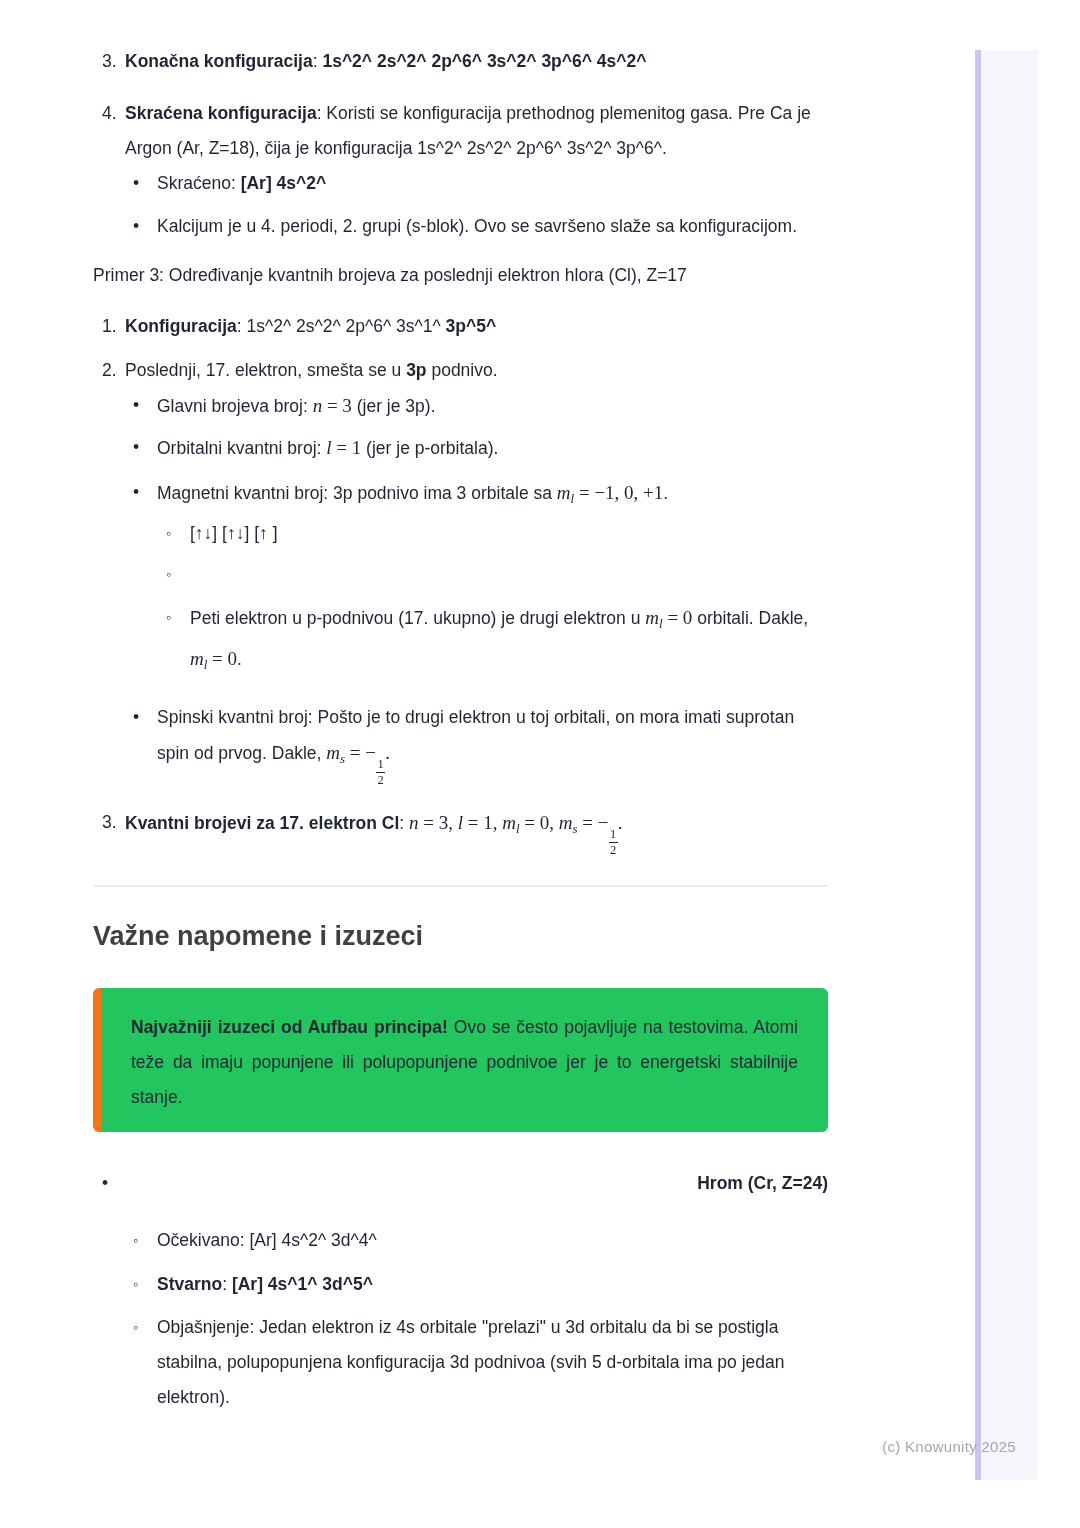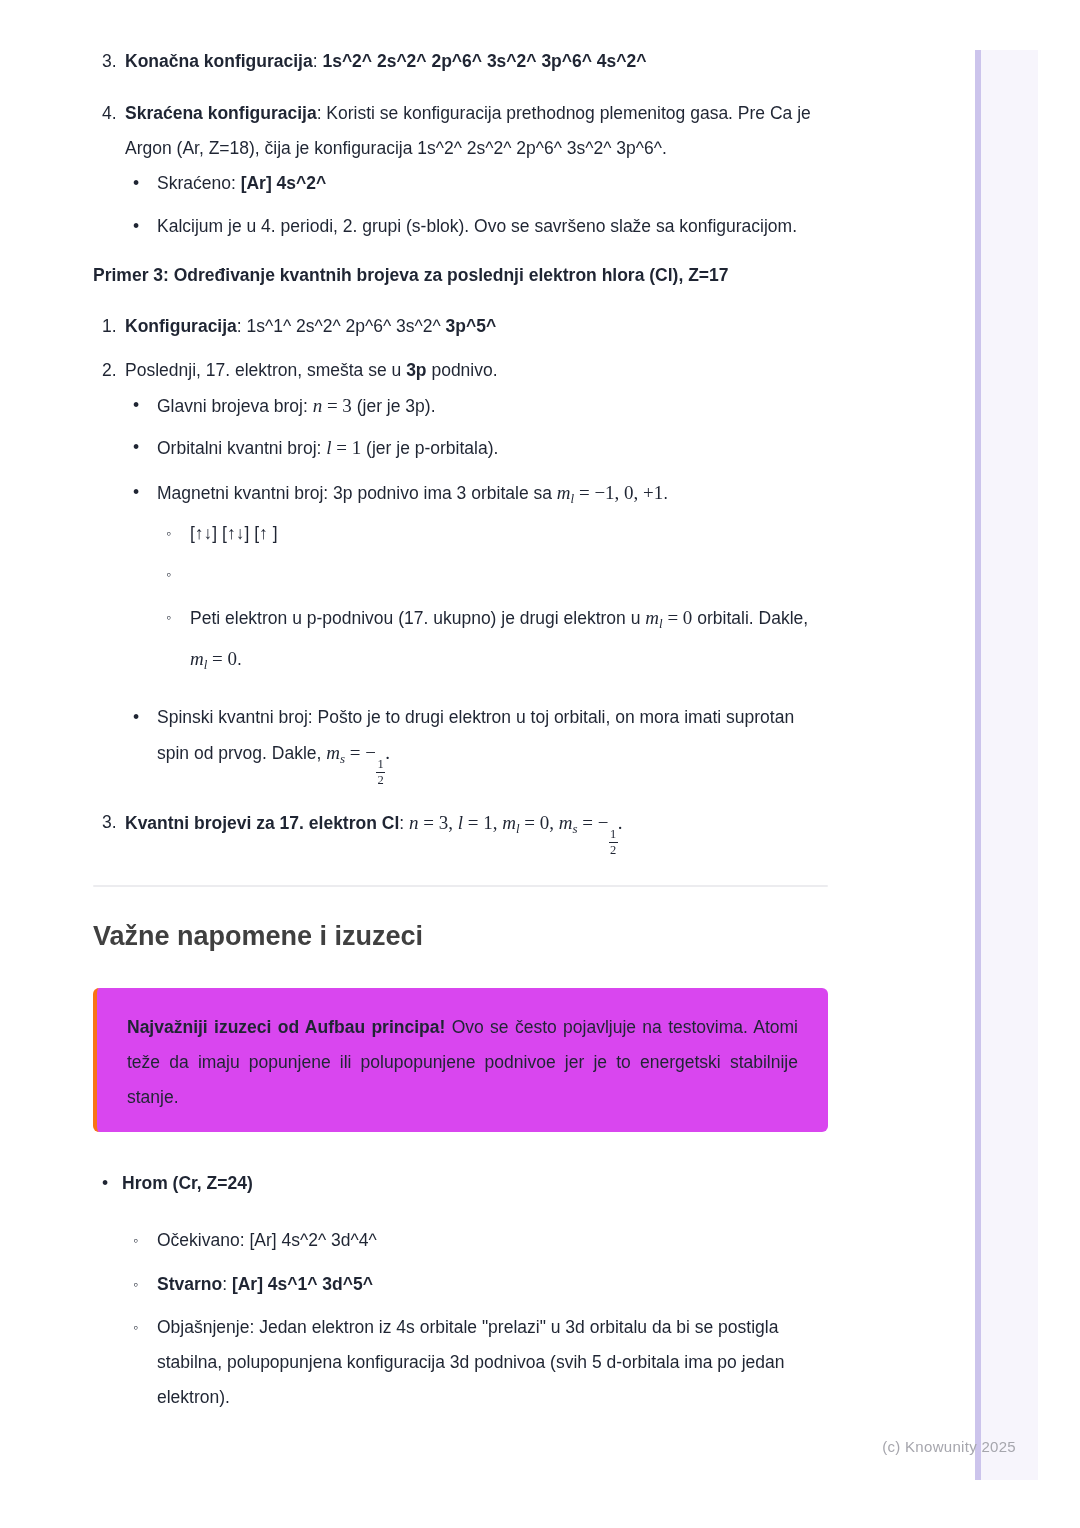--- a/index.html
+++ b/index.html
@@ -13,46 +13,46 @@
     background:#f7f5fc;border-left:6px solid #ccc4ec;z-index:1;
   }
   .watermark{
     position:absolute;top:1438px;right:64px;z-index:3;
     color:#a6a6ad;font-size:15px;letter-spacing:0.3px;
   }
   .content{
     position:absolute;left:93px;top:44px;width:735px;z-index:2;
     font-size:17.5px;line-height:35px;
   }
-  .b{font-weight:700;}
+  .b{font-weight:700;text-align:right;}
   
   .li{display:flex;align-items:flex-start;}
   .lv1{padding-left:9px;}
   .lv2{padding-left:40px;}
   .lv3{padding-left:73px;}
   .mk{flex:0 0 auto;}
   .mk-num{width:23px;}
   .mk-bul{width:24px;}
   .mk-bul-wide{width:20px;}
   .mk-circ{width:24px;font-size:14px;}
   .bd{flex:1 1 auto;min-width:0;}
   
   .mvar{font-family:"Liberation Serif", serif;font-style:italic;font-size:19px;}
   .meq{font-family:"Liberation Serif", serif;font-size:19px;}
   .msub{font-family:"Liberation Serif", serif;font-style:italic;font-size:13px;vertical-align:-4px;letter-spacing:0;}
   .frac{display:inline-flex;flex-direction:column;align-items:center;vertical-align:-9px;
         font-family:"Liberation Serif", serif;font-size:12.5px;line-height:1.2;}
   .frac .fn{border-bottom:1.3px solid #1f2533;padding:0 1.5px;}
   .frac .fd{padding:0 1.5px;}
   
-  .primer-heading{font-weight:700;text-align:justify;line-height:38px;margin:12px 0 15px 0;}
+  .primer-heading{font-weight:400;text-align:justify;line-height:38px;margin:12px 0 15px 0;}
   .divider{height:2px;background:#ececef;border-radius:1px;margin:27px 0 31px 0;}
   .section-heading{color:#404040;font-size:27px;line-height:36px;font-weight:700;margin:0 0 34px 0;}
   .callout{
-    background:#d946ef;border-left:4px solid #f97316;border-radius:6px;
+    background:#22c55e;border-left:8px solid #f97316;border-radius:6px;
     padding:22px 30px 17px 30px;text-align:justify;margin:0 0 34px 0;
   }
   
   .mb0{margin-bottom:0;} .mb6{margin-bottom:6px;} .mb8{margin-bottom:8px;}
   .mb9{margin-bottom:9px;} .mb12{margin-bottom:12px;} .mb17{margin-bottom:17px;}
   .mb18{margin-bottom:18px;} .mb22{margin-bottom:22px;}
 </style>
 </head>
 <body>
 
@@ -79,21 +79,21 @@
 
   <div class="li lv2 mb12">
     <span class="mk mk-bul">•</span>
     <div class="bd"><span>Kalcijum je u 4. periodi, 2. grupi (s-blok). Ovo se savršeno slaže sa konfiguracijom.</span></div>
   </div>
 
   <div class="primer-heading">Primer 3: Određivanje kvantnih brojeva za poslednji elektron hlora (Cl), Z=17</div>
 
   <div class="li lv1 mb9">
     <span class="mk mk-num">1.</span>
-    <div class="bd"><span class="b">Konfiguracija</span><span>: </span><span>1s^1^ 2s^2^ 2p^6^ 3s^2^ </span><span class="b">3p^5^</span></div>
+    <div class="bd"><span class="b">Konfiguracija</span><span>: </span><span>1s^2^ 2s^2^ 2p^6^ 3s^1^ </span><span class="b">3p^5^</span></div>
   </div>
 
   <div class="li lv1 mb0">
     <span class="mk mk-num">2.</span>
     <div class="bd"><span>Poslednji, 17. elektron, smešta se u </span><span class="b">3p</span><span> podnivo.</span></div>
   </div>
 
   <div class="li lv2 mb6">
     <span class="mk mk-bul">•</span>
     <div class="bd"><span>Glavni brojeva broj: </span><span class="mvar">n</span><span class="meq"> = 3</span><span> (jer je 3p).</span></div>

